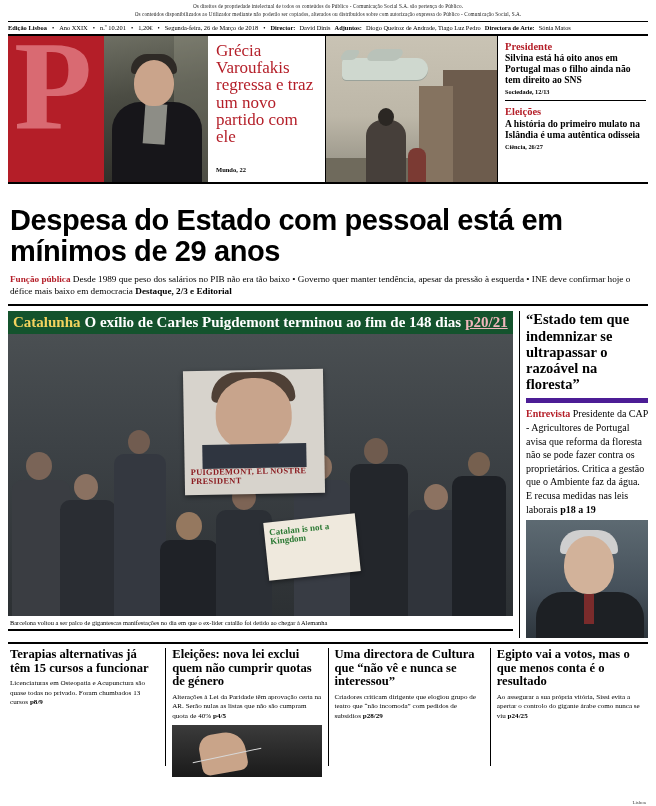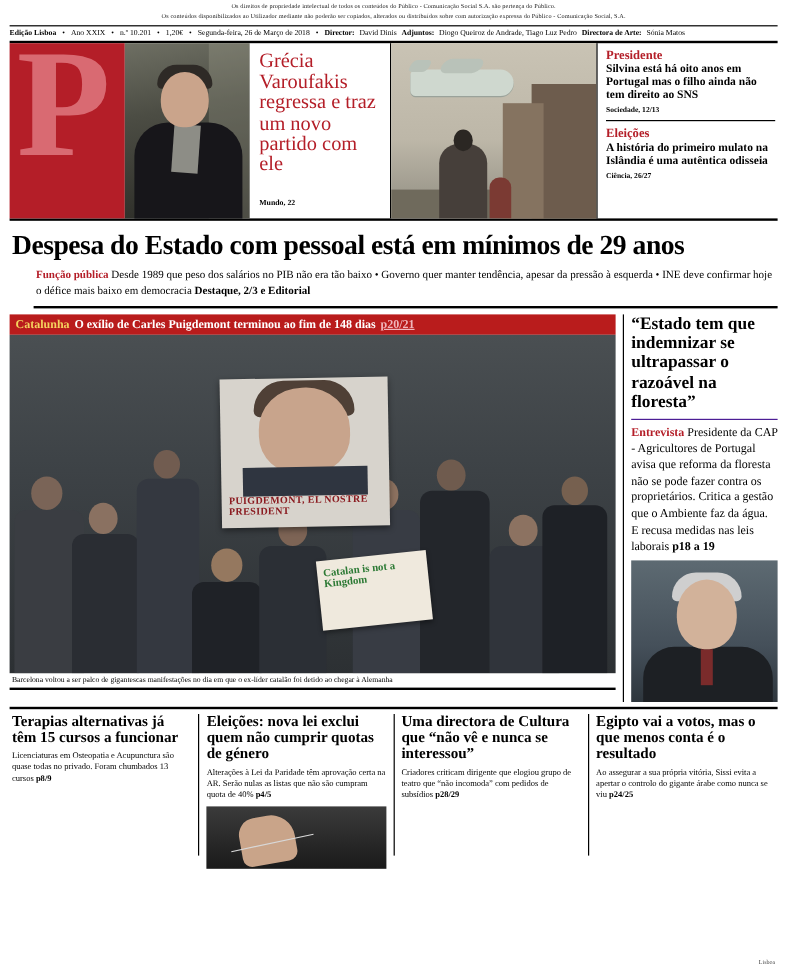--- a/index.html
+++ b/index.html
@@ -170,45 +170,44 @@
     color: #b41e28; font-weight: bold; font-size: 10.5px; line-height: 1.1;
   }
   .rt-item .txt {
     font-weight: bold; font-size: 9.6px; line-height: 1.12; margin-top: 1px;
   }
   .rt-item .ref { font-size: 6.3px; font-weight: bold; margin-top: 3px; }
   .rt-rule { border-top: 1px solid #000; margin: 5px 0 5px; }
 
   
   .headline {
-    font-family: Liberation Serif, serif;
+    font-family: Liberation Sans, sans-serif;
     font-weight: bold;
-    font-size: 23px;
+    font-size: 29px;
     line-height: 1.07;
     letter-spacing: -0.4px;
-    padding: 9px 2px 6px;
+    padding: 21px 2px 6px;
   }
   .lead {
     font-size: 9.2px;
     line-height: 1.34;
     padding: 0 2px 7px;
     border-bottom: 2px solid #000;
-    margin-left: 20px;
   }
   .lead .tag { color: #b41e28; font-weight: bold; }
   .lead .tail { font-weight: bold; }
 
   
   .mid { display: flex; margin-top: 5px; }
   .mid-left { flex: 1 1 auto; padding-right: 6px; border-right: 1px solid #000; }
   .band {
     display: flex; align-items: baseline; gap: 4px;
-    background: #b91c1c; color: #fff;
+    background: #14532d; color: #fff;
     padding: 3px 5px;
-    font-size: 10px; font-weight: bold;
+    font-size: 15px; font-weight: bold;
     white-space: nowrap; overflow: hidden; text-align: right;
   }
   .band .bkick { color: #f4d35e; }
   .band .bref { color: #f0b6bb; text-decoration: underline; }
   .crowd {
     position: relative;
     height: 282px;
     background: linear-gradient(to bottom,#4a4f52 0%,#3d4246 40%,#2c3033 100%);
     overflow: hidden;
   }
@@ -257,21 +256,21 @@
     border-bottom: 2px solid #000;
   }
 
   .mid-right { flex: 0 0 128px; padding-left: 6px; }
   .quote {
     font-family: "Liberation Serif", serif;
     font-weight: bold;
     font-size: 14.5px;
     line-height: 1.12;
     padding-bottom: 6px;
-    border-bottom: 1px solid #4c1d95;
+    border-bottom: 5px solid #4c1d95;
   }
   .qbody {
     font-size: 10px; line-height: 1.36; padding-top: 4px;
   }
   .qbody .lbl { color: #b41e28; font-weight: bold; }
   .qbody .ref { font-weight: bold; }
   .portrait {
     margin-top: 4px;
     height: 118px;
     background: linear-gradient(to bottom,#5d6a72 0%,#45505a 60%,#2e363d 100%);

